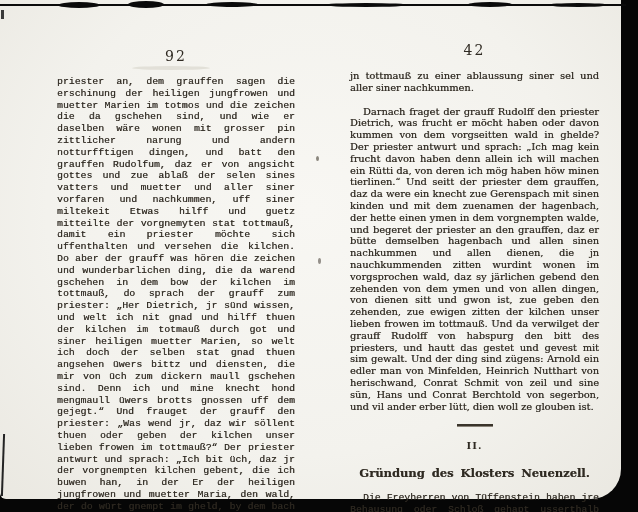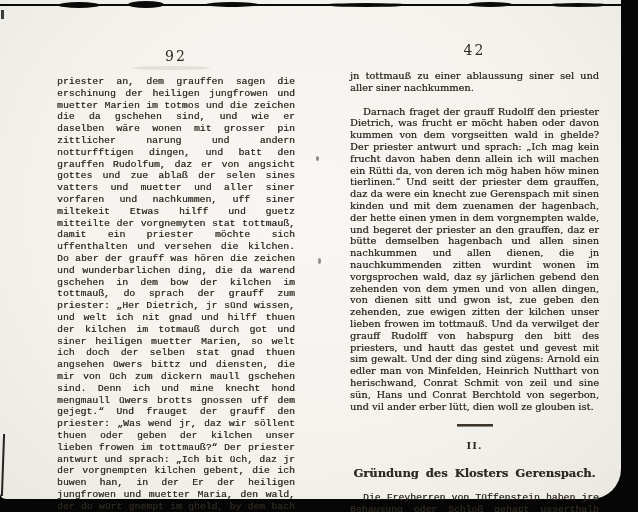--- a/index.html
+++ b/index.html
@@ -61,17 +61,17 @@
     <div class="pagenum">92</div>
     <p class="body-text fill-last">priester an, dem grauffen sagen die erschinung der heiligen jungfrowen und muetter Marien im totmos und die zeichen die da gschehen sind, und wie er daselben wäre wonen mit grosser pin zittlicher narung und andern notturfftigen dingen, und batt den grauffen Rudolfum, daz er von angsicht gottes und zue ablaß der selen sines vatters und muetter und aller siner vorfaren und nachkummen, uff siner miltekeit Etwas hilff und guetz mitteilte der vorgnemyten stat tottmauß, damit ein priester möchte sich uffenthalten und versehen die kilchen. Do aber der grauff was hören die zeichen und wunderbarlichen ding, die da warend gschehen in dem bow der kilchen im tottmauß, do sprach der grauff zum priester: „Her Dietrich, jr sünd wissen, und welt ich nit gnad und hilff thuen der kilchen im totmauß durch got und siner heiligen muetter Marien, so welt ich doch der selben stat gnad thuen angsehen üwers bittz und diensten, die mir von üch zum dickern maull gschehen sind. Denn ich und mine knecht hond mengmaull üwers brotts gnossen uff dem gejegt.“ Und frauget der grauff den priester: „Was wend jr, daz wir söllent thuen oder geben der kilchen unser lieben frowen im tottmauß?“ Der priester antwurt und sprach: „Ich bit üch, daz jr der vorgnempten kilchen gebent, die ich buwen han, in der Er der heiligen jungfrowen und muetter Maria, den wald, der do würt gnempt im gheld, by dem bach gnempt twerr, das ist einenthalb des bachs, als twerr entspringet und für sich ufgaut so verr als üwer gwalt ist.“ Darum der grauff Rudolfus der begird des priesters aller gernest und gunstlichen was verwilgen und gunnen den vorgnempten wald gegen der kilchen in tottmauß, als vorgschriben staut, hautt gaubet ewenenklich gott und der seligen jungfrowen Marien und der kilchen</p>
   </div>
 
   <div class="page page-right">
     <div class="pagenum">42</div>
     <p class="body-text">jn tottmauß zu einer ablaussung siner sel und aller siner nachkummen.</p>
     <p class="body-text indent">Darnach fraget der grauff Rudolff den priester Dietrich, was frucht er möcht haben oder davon kummen von dem vorgseitten wald in ghelde? Der priester antwurt und sprach: „Ich mag kein frucht davon haben denn allein ich will machen ein Rütti da, von deren ich mög haben höw minen tierlinen.“ Und seitt der priester dem grauffen, daz da were ein knecht zue Gerenspach mit sinen kinden und mit dem zuenamen der hagenbach, der hette einen ymen in dem vorgnempten walde, und begeret der priester an den grauffen, daz er bütte demselben hagenbach und allen sinen nachkummen und allen dienen, die jn nauchkummenden zitten wurdint wonen im vorgsprochen wald, daz sy järlichen gebend den zehenden von dem ymen und von allen dingen, von dienen sitt und gwon ist, zue geben den zehenden, zue ewigen zitten der kilchen unser lieben frowen im tottmauß. Und da verwilget der grauff Rudolff von habspurg den bitt des priesters, und hautt das gestet und gevest mit sim gewalt. Und der ding sind zügens: Arnold ein edler man von Minfelden, Heinrich Nutthart von herischwand, Conrat Schmit von zeil und sine sün, Hans und Conrat Berchtold von segerbon, und vil ander erber lütt, dien woll ze glouben ist.</p>
     <div class="divider"></div>
     <div class="numeral">II.</div>
-    <div class="chapter-title">Gründung des Klosters Gerenspach.</div>
+    <div class="chapter-title">Gründung des Klosters Neuenzell.</div>
     <p class="body-text indent opening fill-last">Die Freyherren von Tüffenstein haben jre Behausung oder Schloß gehapt usserthalb Gerwyl, an der</p>
   </div>
 
 </div>
 
 </body></html>

